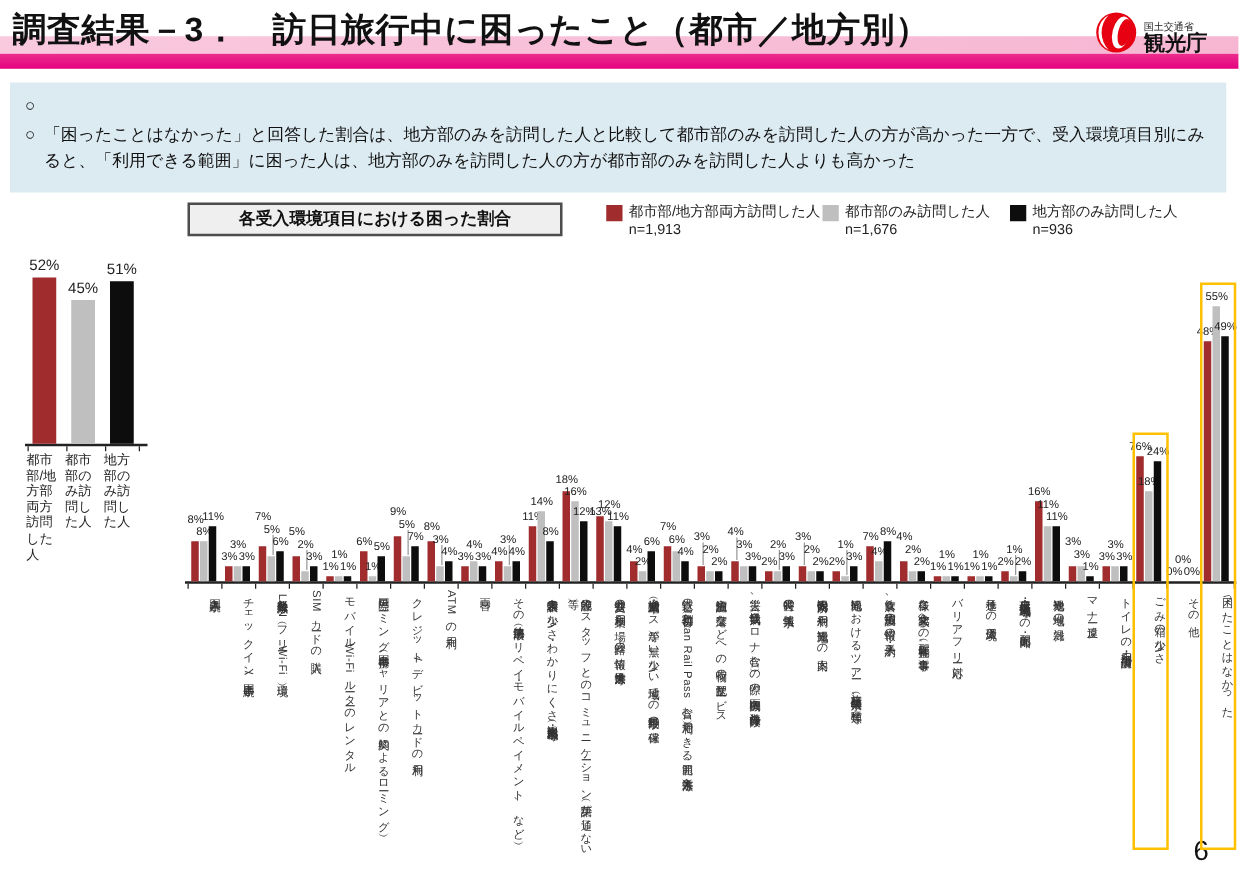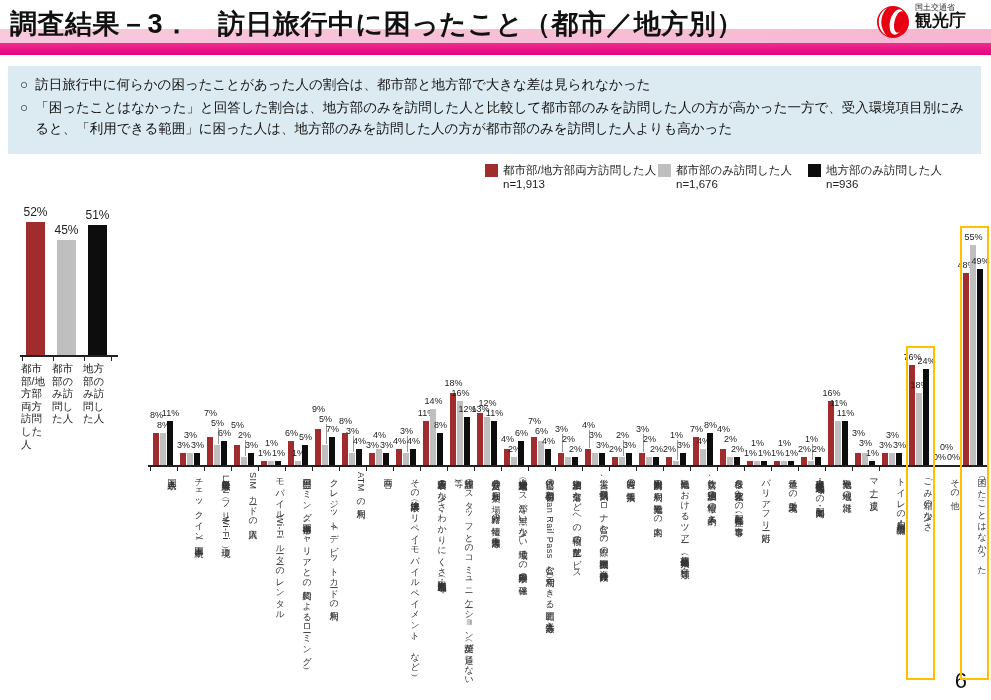--- a/index.html
+++ b/index.html
@@ -2,21 +2,21 @@
 <html><head>
 <meta charset="utf-8">
 <style>
   html,body{margin:0;padding:0;background:#fff;}
   body{font-family:"Liberation Sans","DejaVu Sans",sans-serif;}
   #slide{position:relative;width:991px;height:700px;background:#fff;overflow:hidden;}
   .abs{position:absolute;}
   #title{left:10px;top:6px;font-size:27px;font-weight:bold;color:#111;z-index:3;letter-spacing:0.5px;}
   #band-light{left:0;top:29px;width:991px;height:14px;background:linear-gradient(90deg,#f9c9de,#f6b6d2);z-index:1;}
   #band-magenta{left:0;top:43px;width:991px;height:12px;background:linear-gradient(180deg,#ec2f8d,#e5007f);z-index:1;}
-  #logo{right:6px;top:4px;width:110px;height:40px;z-index:4;display:flex;align-items:flex-start;gap:4px;}
+  #logo{right:6px;top:4px;width:110px;height:40px;z-index:4;display:flex;align-items:flex-end;gap:4px;}
   #logo .emblem{width:36px;height:36px;}
   #logo .words{display:flex;flex-direction:column;line-height:1.05;}
   #logo .ministry{font-size:8px;color:#222;}
   #logo .agency{font-size:17px;font-weight:bold;color:#111;}
   #bullet-box{left:8px;top:66px;width:973px;height:88px;background:#dcebf2;padding:9px 12px 0 12px;box-sizing:border-box;}
   .bullet{display:flex;gap:7px;font-size:13.5px;color:#111;line-height:1.5;margin-bottom:3px;}
   .bullet .marker{flex:0 0 auto;}
   .label-box{border:2px solid #4d4d4d;background:#efefef;text-align:center;font-weight:bold;font-size:13.5px;color:#111;line-height:22px;height:23px;box-sizing:content-box;}
   #box-left{left:12px;top:162px;width:124px;}
   #box-right{left:150px;top:162px;width:296px;}
@@ -51,28 +51,28 @@
     </svg>
     <div class="words">
       <span class="ministry">国土交通省</span>
       <span class="agency">観光庁</span>
     </div>
   </div>
 
   <div class="abs" id="bullet-box">
     <div class="bullet">
       <span class="marker">○</span>
-      <span>訪日旅行中に何らかの困ったことがあった人の割合は、都市部と地方部で大きな差は見られなかった</span>
     </div>
     <div class="bullet">
       <span class="marker">○</span>
       <span>「困ったことはなかった」と回答した割合は、地方部のみを訪問した人と比較して都市部のみを訪問した人の方が高かった一方で、受入環境項目別にみると、「利用できる範囲」に困った人は、地方部のみを訪問した人の方が都市部のみを訪問した人よりも高かった</span>
     </div>
   </div>
 
+  <div class="abs label-box" id="box-right">各受入環境項目における困った割合</div>
 
   <div class="abs legend-entry" style="left:485px;top:163px;">
     <span class="swatch" style="background: rgb(160, 44, 46);"></span>
     <span><span>都市部/地方部両方訪問した人</span><br>
     <span>n=1,913</span></span>
   </div>
   <div class="abs legend-entry" style="left:658px;top:163px;">
     <span class="swatch" style="background: rgb(191, 191, 191);"></span>
     <span><span>都市部のみ訪問した人</span><br>
     <span>n=1,676</span></span>

